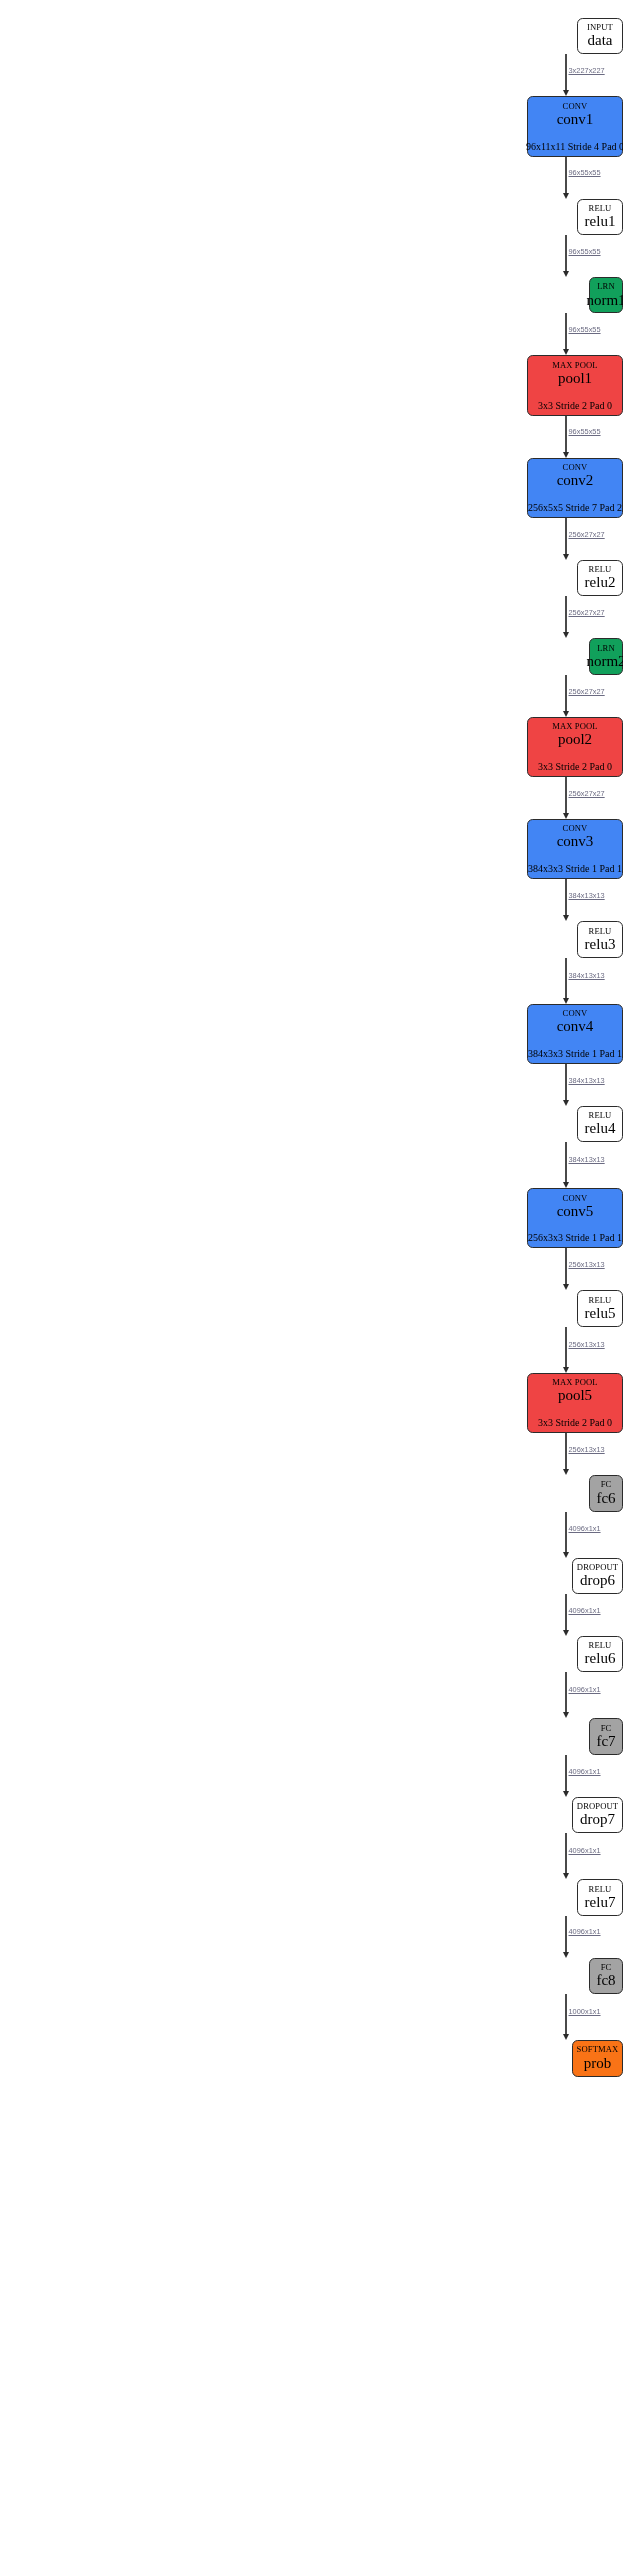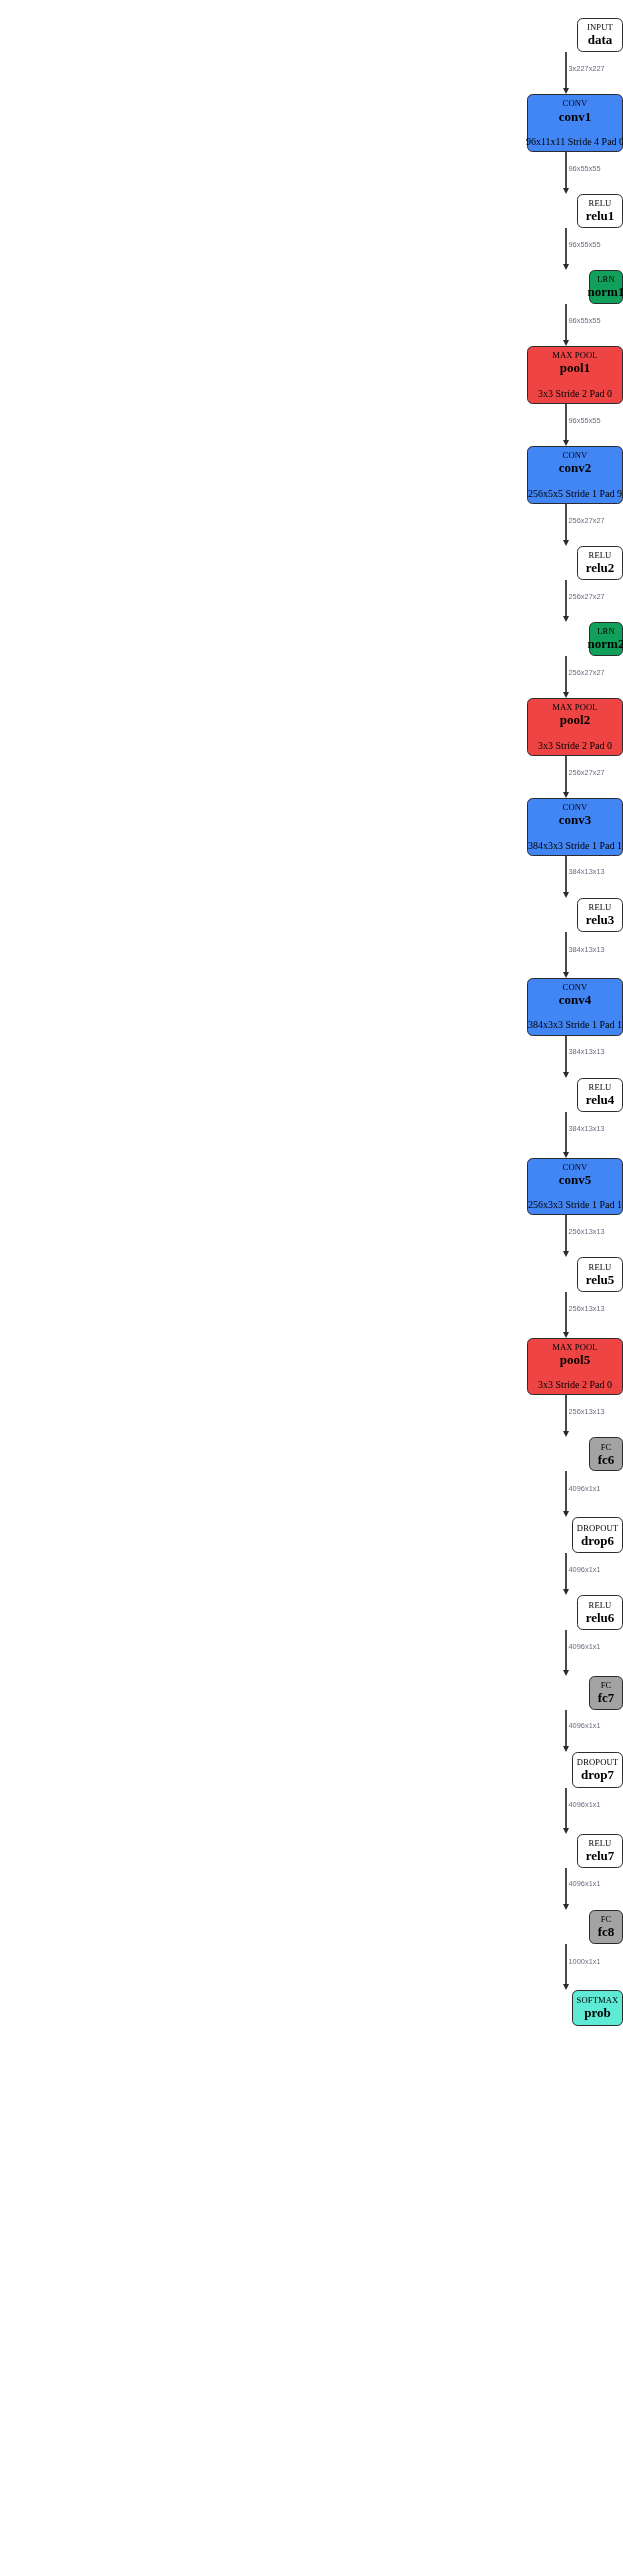--- a/index.html
+++ b/index.html
@@ -37,36 +37,35 @@
     line-height: 1.18;
     padding: 3.3px 7.4px;
     flex: none;
   }
   .node .n-type {
     font-size: 8.6px;
     letter-spacing: 0.1px;
     white-space: nowrap;
   }
   .node .n-name {
-    font-size: 13px;
+    font-size: 15px;
     white-space: nowrap;
-    font-weight: bold;
   }
   .node .n-params {
     font-size: 10px;
     white-space: nowrap;
     margin-top: 12px;
   }
 
   .k-white   { background: #ffffff; }
   .k-conv    { background: #4285f4; }
   .k-fc      { background: #a3a3a3; }
   .k-lrn     { background: #11a05b; }
   .k-pool    { background: #ef4444; }
-  .k-softmax { background: #5eead4; }
+  .k-softmax { background: #f97316; }
 
   
   .sz-sm  { width: 34px;  min-height: 28px; }
   .sz-md  { width: 46px;  min-height: 34px; }
   .sz-lg  { width: 51px;  min-height: 36px; }
   .sz-xl  { width: 96px; min-height: 41px; }
 
   
   .edge {
     position: relative;
@@ -96,20 +95,21 @@
   }
   .edge .elabel {
     position: absolute;
     left: 50%;
     margin-left: 2.5px;
     top: 28%;
     font-family: "Liberation Sans", sans-serif;
     font-size: 7.4px;
     color: #6b6b82;
     white-space: nowrap;
+    text-decoration: underline;
   }
   .e-h52  { height: 42px; }
   .e-h56  { height: 46px; }
 </style>
 </head>
 <body>
 
 <div id="graph">
     <div style="height: 18px;"></div>
     <div class="node k-white sz-md">
@@ -155,21 +155,21 @@
       <div class="n-params">3x3 Stride 2 Pad 0</div>
     </div>
     <div class="edge e-h52">
       <div class="line"></div>
       <div class="head"></div>
       <div class="elabel">96x55x55</div>
     </div>
     <div class="node k-conv sz-xl">
       <div class="n-type">CONV</div>
       <div class="n-name">conv2</div>
-      <div class="n-params">256x5x5 Stride 1 Pad 9</div>
+      <div class="n-params">256x5x5 Stride 7 Pad 2</div>
     </div>
     <div class="edge e-h52">
       <div class="line"></div>
       <div class="head"></div>
       <div class="elabel">256x27x27</div>
     </div>
     <div class="node k-white sz-md">
       <div class="n-type">RELU</div>
       <div class="n-name">relu2</div>
     </div>

